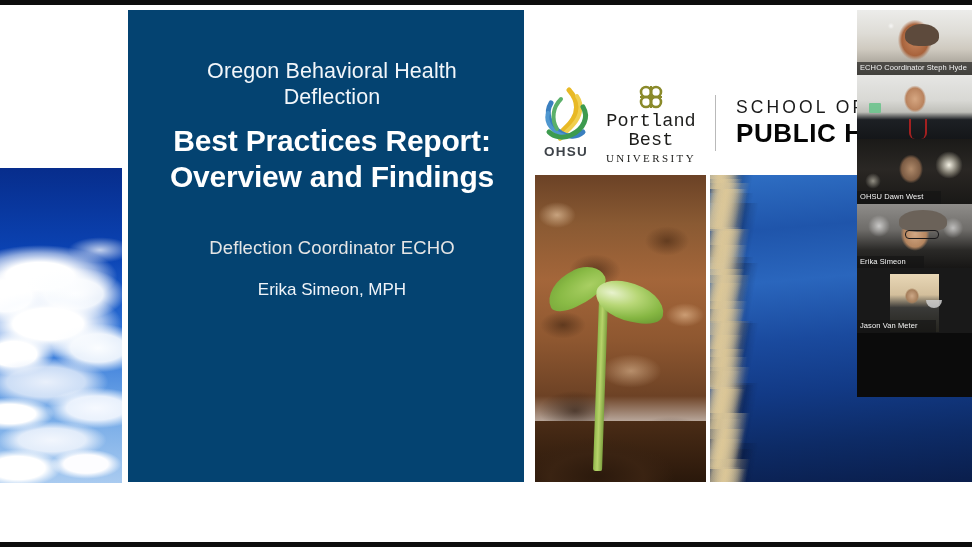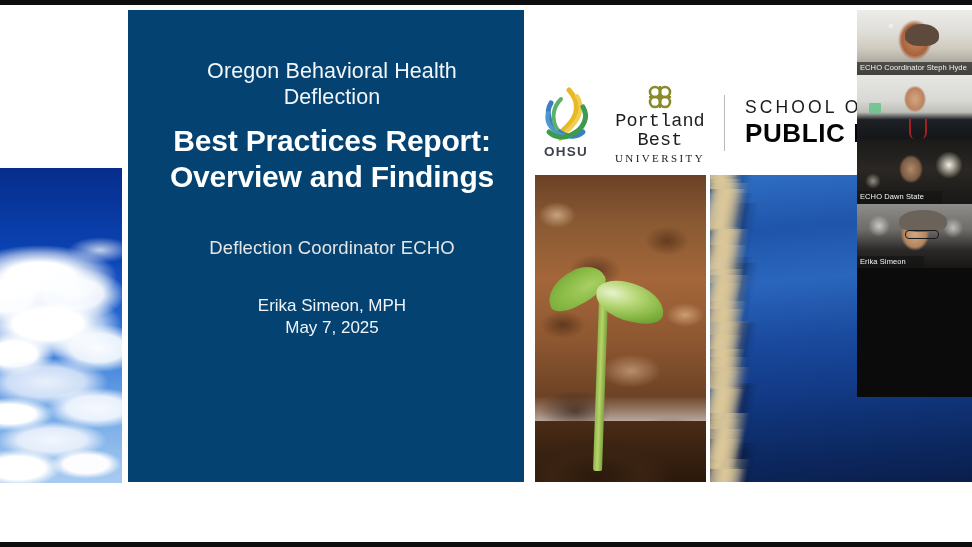--- a/index.html
+++ b/index.html
@@ -50,32 +50,32 @@
   }
   #main-title{
     margin-top:13px;
     font-size:30px; line-height:1.19; font-weight:700; letter-spacing:-.2px;
     color:#ffffff;
   }
   #series-name{
     margin-top:42px; font-size:18.5px; font-weight:400; color:#e5e5e5; letter-spacing:.1px;
   }
   #presenter{
-    margin-top:36px; font-size:17px; line-height:1.33; font-weight:400; color:#f0f4f9;
+    margin-top:20px; font-size:17px; line-height:1.33; font-weight:400; color:#f0f4f9;
   }
 
   
   #logo-row{
     position:absolute; left:538px; top:76px; width:430px; height:84px;
     display:flex; align-items:center; gap:0;
   }
   .logo-block{ display:flex; flex-direction:column; align-items:center; }
 
   
-  #ohsu-logo{ width:56px; margin-right:18px;align-items:center; }
+  #ohsu-logo{ width:56px; margin-right:9px;align-items:center; }
   #ohsu-mark{ width:54px; height:56px; display:block; }
   #ohsu-word{
     font-family:"Liberation Sans", sans-serif;
     font-size:13.5px; font-weight:700; letter-spacing:1.2px; color:#3f444a;
     margin-top:1px;
   }
 
   
   #psu-logo{ width:96px; margin-right:16px; }
   #psu-mark{ width:30px; height:30px; display:block; margin-bottom:1px; }
@@ -240,21 +240,20 @@
 
   <div id="sky-photo"></div>
 
   <div id="title-panel">
     <div id="panel-inner">
       <div id="eyebrow">Oregon Behavioral Health Deflection</div>
       <div id="main-title">Best Practices Report: Overview and Findings</div>
       <div id="series-name">Deflection Coordinator ECHO</div>
       <div id="presenter">
         <div>Erika Simeon, MPH</div>
-        <div>May 7, 2025</div>
       </div>
     </div>
   </div>
 
   <div id="logo-row">
 
     <div class="logo-block" id="ohsu-logo">
       <svg id="ohsu-mark" viewBox="0 0 54 56">
         <path d="M30 3 C38 12 40 22 34 32 C30 39 24 42 20 48" fill="none" stroke="#e8b925" stroke-width="5" stroke-linecap="round"></path>
         <path d="M38 9 C44 18 42 29 34 38 C29 44 24 47 21 52" fill="none" stroke="#f0cf4e" stroke-width="4" stroke-linecap="round"></path>
@@ -311,30 +310,38 @@
     <div class="video-tile" id="tile-2">
       <div class="tile-inner">
         <div class="panel-green"></div>
         <div class="lanyard"></div>
       </div>
 
     </div>
 
     <div class="video-tile" id="tile-3">
       <div class="tile-inner"></div>
-      <div class="tile-name">ECHO Dawn State</div>
+      <div class="tile-name">OHSU Dawn West</div>
     </div>
 
     <div class="video-tile" id="tile-4">
       <div class="tile-inner">
         <div class="hair"></div>
         <div class="glasses"></div>
       </div>
       <div class="tile-name">Erika Simeon</div>
     </div>
 
+    <div class="video-tile" id="tile-5">
+      <div class="tile-inner">
+        <div class="inset">
+            <div class="beard"></div>
+          </div>
+      </div>
+      <div class="tile-name">Jason Van Meter</div>
+    </div>
 
 
   </div>
 
 </div>
 
 <div id="bottom-bar"></div>
 
 </body></html>

